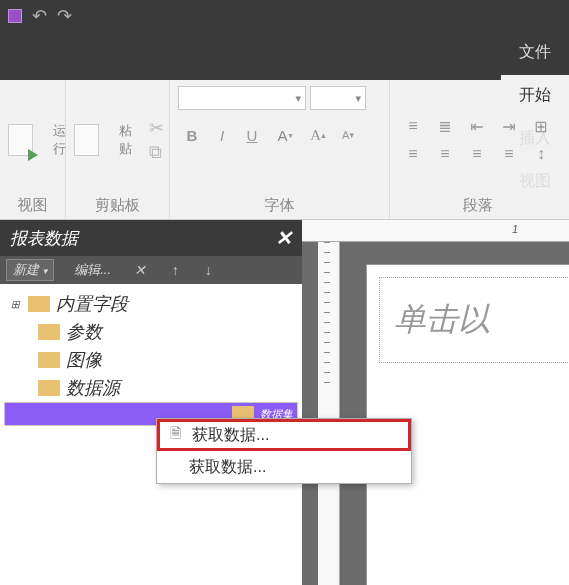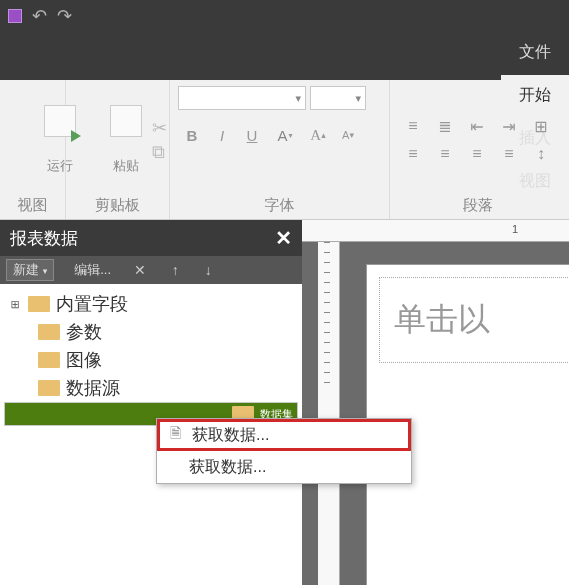--- a/index.html
+++ b/index.html
@@ -16,48 +16,48 @@
 .ribbon { background: #f1f1f1; height: 140px; display: flex; border-bottom: 1px solid #ccc; }
 .group { border-right: 1px solid #dcdcdc; display: flex; flex-direction: column; padding: 6px 8px 2px; }
 .group .tools { flex: 1; display: flex; align-items: center; gap: 6px; }
 .group .label { text-align: center; color: #888; font-size: 15px; padding: 2px 0; position: relative; }
 
 .g-view { width: 66px; }
 .g-clip { width: 104px; }
 .g-font { width: 220px; }
 .g-para { width: 176px; }
 
-.bigbtn { display: flex; flex-direction: column; align-items: center; gap: 20px; color: #888; font-size: 13px; cursor: pointer; margin-left: 36px; }
+.bigbtn { display: flex; flex-direction: row; align-items: center; gap: 20px; color: #888; font-size: 13px; cursor: pointer; }
 .bigbtn .ic { width: 32px; height: 32px; border: 1px solid #ccc; background: #fafafa; position: relative; }
 .play-tri { position: absolute; right: -6px; bottom: -6px; width: 0; height: 0; border-left: 10px solid #5a9e5a; border-top: 6px solid transparent; border-bottom: 6px solid transparent; }
 .clip-stack { display: flex; flex-direction: column; gap: 3px; margin-left: 4px; }
 .clip-ic { color: #bbb; font-size: 18px; }
 
 .font-top { display: flex; gap: 4px; }
 .sel { height: 24px; border: 1px solid #c8c8c8; background: #fff; display: flex; align-items: center; justify-content: flex-end; padding: 0 4px; color: #888; font-size: 11px; cursor: pointer; }
 .font-bot { display: flex; gap: 2px; margin-top: 6px; }
 .fbtn { width: 28px; height: 26px; display: flex; align-items: center; justify-content: center; color: #999; cursor: pointer; font-size: 15px; border: 1px solid transparent; font-family: "Times New Roman", serif; }
 .fbtn .caret { font-size: 8px; margin-left: 1px; }
 .fbtn.wide { width: 34px; }
 
 .para-grid { display: flex; flex-wrap: wrap; width: 160px; gap: 2px; }
 .pbtn { width: 30px; height: 26px; display: flex; align-items: center; justify-content: center; color: #999; cursor: pointer; }
 
 
-.lower { display: flex; height: 365px; }
+.lower { display: flex; height: 365px; font-style: italic; }
 .panel { width: 302px; background: #fff; position: relative; }
 .panel-hdr { background: #3a3a3a; color: #fff; height: 36px; display: flex; align-items: center; justify-content: space-between; padding: 0 10px; font-size: 17px; }
 .panel-hdr .x { color: #fff; font-size: 20px; cursor: pointer; font-weight: bold; }
 .panel-tb { background: #555; height: 28px; display: flex; align-items: center; padding: 0 6px; gap: 20px; color: #ddd; font-size: 13px; }
 .tb-btn { border: 1px solid #888; padding: 1px 6px; background: #666; cursor: pointer; }
 .tb-ic { color: #ccc; font-size: 14px; cursor: pointer; padding: 0 3px; }
 
 .tree { padding: 6px 4px; font-size: 18px; color: #333; }
 .tree-item { display: flex; align-items: center; padding: 2px 4px; cursor: pointer; }
-.tree-item.sel { background: #4d7c0f; color: #fff; }
+.tree-item.sel { background: #8b5cf6; color: #fff; }
 .exp { width: 14px; font-size: 11px; color: #666; text-align: center; }
 .fold { width: 22px; height: 16px; background: #e8c070; border-radius: 1px; margin: 0 6px; }
 .indent { width: 24px; }
 
 .canvas { flex: 1; background: #6b6b6b; position: relative; overflow: hidden; }
 .ruler-h { position: absolute; top: 0; left: 0; right: 0; height: 22px; background: #f8f8f8; border-bottom: 1px solid #aaa; font-size: 11px; color: #555; display: flex; align-items: center; }
 .ruler-h .mark { position: absolute; top: 3px; }
 .ruler-v { position: absolute; top: 22px; left: 16px; width: 22px; bottom: 0; background: #f8f8f8; border-right: 1px solid #aaa; }
 .ruler-v .tick { border-top: 1px solid #888; height: 10px; margin-left: 6px; width: 6px; }
 .page { position: absolute; top: 44px; left: 64px; right: -60px; bottom: -40px; background: #fff; border: 1px solid #999; }

